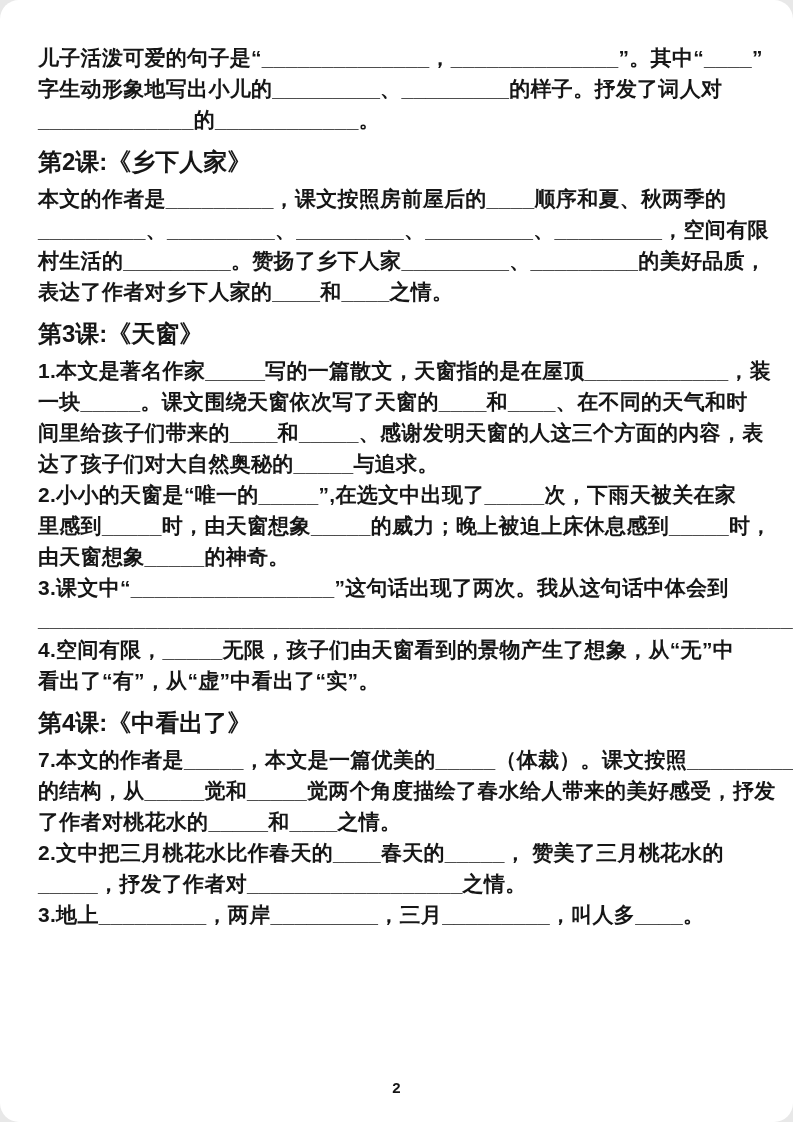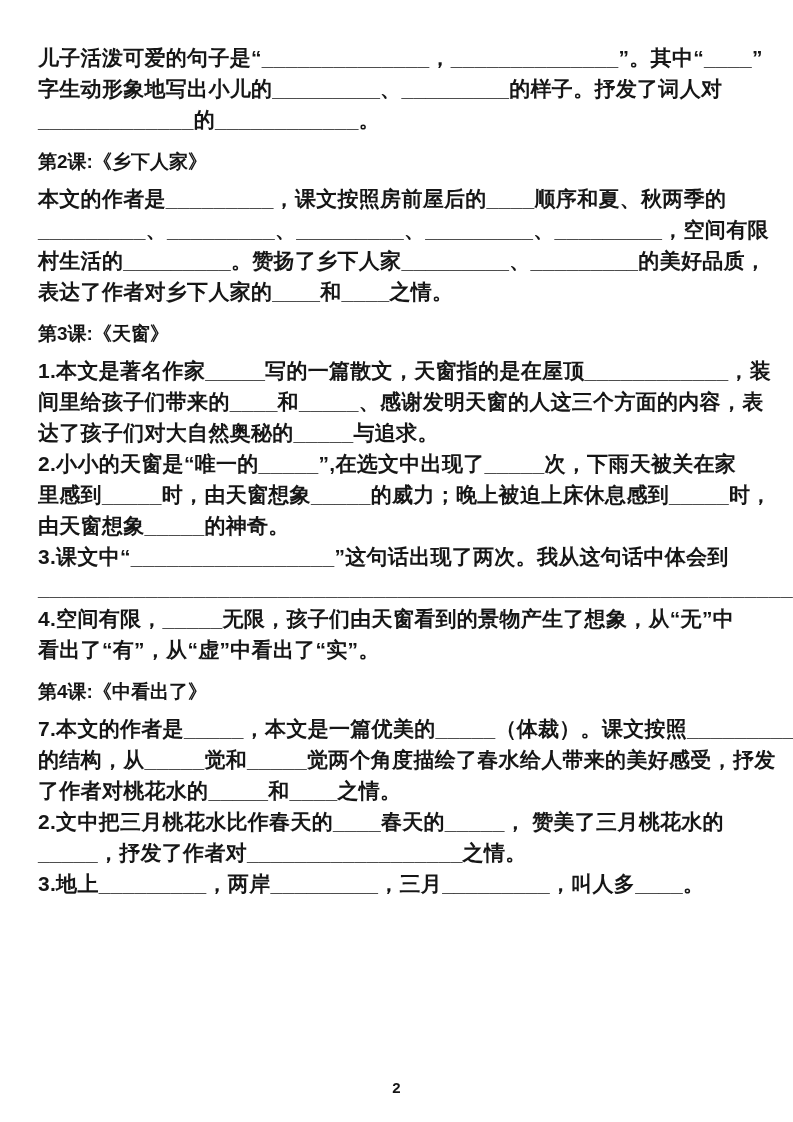--- a/index.html
+++ b/index.html
@@ -7,31 +7,32 @@
     position: relative;
     width: 793px;
     height: 1122px;
     margin: 0 auto;
     background: #ffffff;
     color: #161616;
     font-family: "Liberation Sans", "DejaVu Sans", sans-serif;
     padding: 42px 38px 0 38px;
     box-sizing: border-box;
     overflow: hidden;
+    border-radius: 19px;
   }
   .para { margin: 0; }
   .line {
     font-size: 21px;
     line-height: 31px;
     font-weight: 600;
     white-space: nowrap;
     letter-spacing: 0.3px;
   }
   .sec-title {
-    font-size: 19px;
+    font-size: 24px;
     font-weight: 800;
     line-height: 34px;
     margin: 10px 0 4px 0;
   }
   .footer {
     position: absolute;
     bottom: 26px;
     left: 0;
     width: 100%;
     text-align: center;
@@ -55,20 +56,21 @@
   <div class="para">
     <div class="line">本文的作者是_________，课文按照房前屋后的____顺序和夏、秋两季的</div>
     <div class="line">_________、_________、_________、_________、_________，空间有限</div>
     <div class="line">村生活的_________。赞扬了乡下人家_________、_________的美好品质，</div>
     <div class="line">表达了作者对乡下人家的____和____之情。</div>
   </div>
 
   <h2 class="sec-title">第3课:《天窗》</h2>
   <div class="para">
     <div class="line">1.本文是著名作家_____写的一篇散文，天窗指的是在屋顶____________，装</div>
+    <div class="line">一块_____。课文围绕天窗依次写了天窗的____和____、在不同的天气和时</div>
     <div class="line">间里给孩子们带来的____和_____、感谢发明天窗的人这三个方面的内容，表</div>
     <div class="line">达了孩子们对大自然奥秘的_____与追求。</div>
     <div class="line">2.小小的天窗是“唯一的_____”,在选文中出现了_____次，下雨天被关在家</div>
     <div class="line">里感到_____时，由天窗想象_____的威力；晚上被迫上床休息感到_____时，</div>
     <div class="line">由天窗想象_____的神奇。</div>
     <div class="line">3.课文中“_________________”这句话出现了两次。我从这句话中体会到</div>
     <div class="line">_________________________________________________________________。</div>
     <div class="line">4.空间有限，_____无限，孩子们由天窗看到的景物产生了想象，从“无”中</div>
     <div class="line">看出了“有”，从“虚”中看出了“实”。</div>
   </div>

